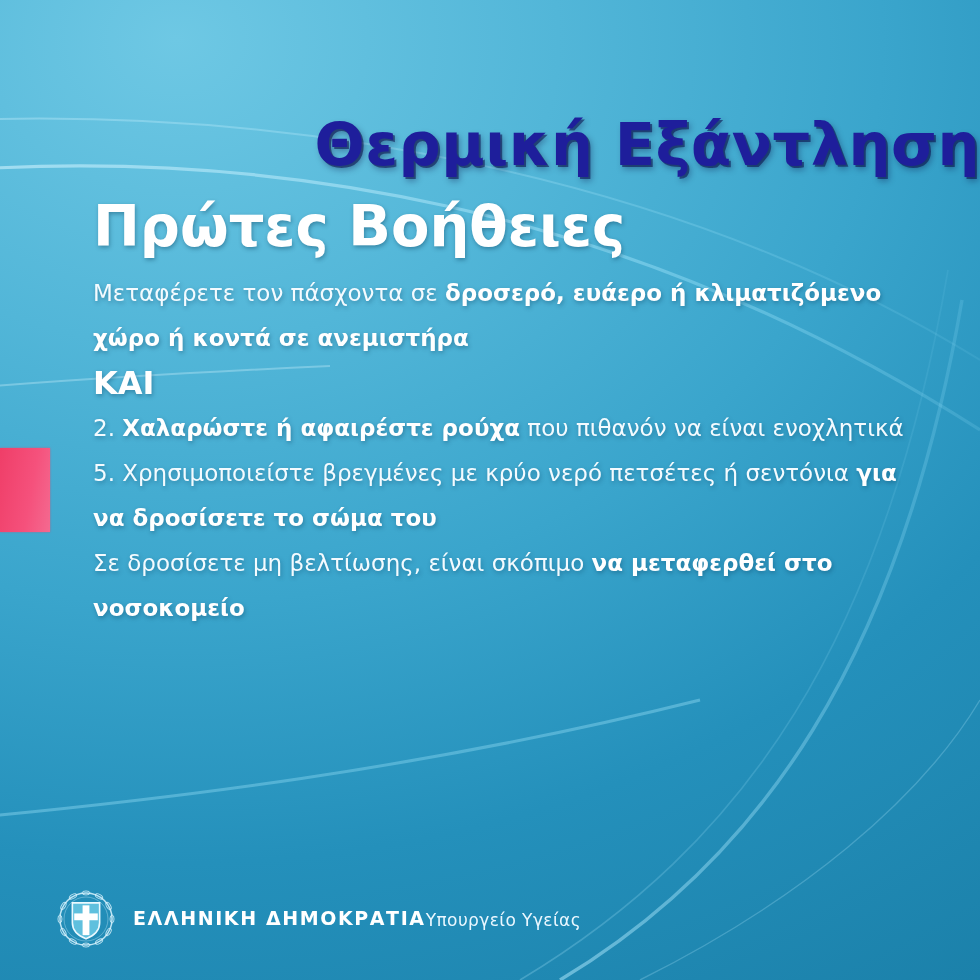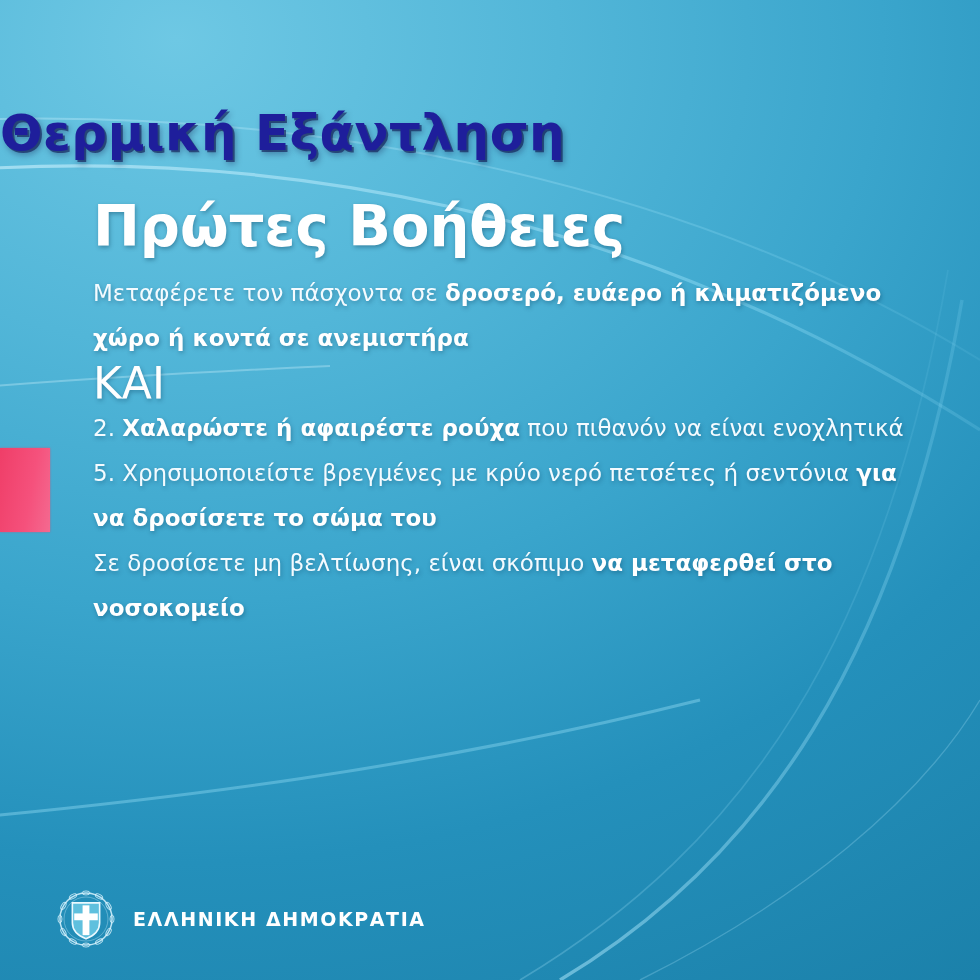--- a/index.html
+++ b/index.html
@@ -47,22 +47,22 @@
     height: 84px;
     background: linear-gradient(100deg, #ef3e68 0%, #f5517c 60%, #f46a90 100%);
   }
 
   
   .title {
     position: absolute;
     left: 0;
     right: 0;
     top: 70px;
-    text-align: left;
-    font-size: 50px;
+    text-align: right;
+    font-size: 59px;
     font-weight: 700;
     letter-spacing: 0.5px;
     color: #1e1e9b;
     text-shadow:
       2px 2px 0 rgba(10,10,70,.55),
       3px 4px 6px rgba(10,10,60,.35);
     white-space: nowrap;
   }
 
   
@@ -94,23 +94,23 @@
   .para b, .para strong {
     font-weight: 700;
     color: #ffffff;
   }
 
   .block {
     margin: 0 0 0 0;
   }
 
   .bold-line {
-    font-size: 44px;
+    font-size: 32px;
     line-height: 45px;
-    font-weight: 400;
+    font-weight: 700;
     color: #ffffff;
     text-shadow: 1px 2px 4px rgba(0,50,80,.35);
   }
 
   
   .footer {
     position: absolute;
     left: 55px;
     bottom: 30px;
     display: flex;
@@ -219,16 +219,17 @@
       </g>
 
       <path d="M28 24 H72 V56 C72 70, 60 78, 50 82 C40 78, 28 70, 28 56 Z" fill="#5fc0de" stroke="#eaf9ff" stroke-width="2.6"></path>
 
       <rect x="44.5" y="28" width="11" height="48" fill="#ffffff"></rect>
       <rect x="31" y="41" width="38" height="11" fill="#ffffff"></rect>
     </svg>
 
     <div class="footer-text">
       <div class="gov-line">ΕΛΛΗΝΙΚΗ ΔΗΜΟΚΡΑΤΙΑ</div>
+      <div class="ministry-line">Υπουργείο Υγείας</div>
     </div>
   </div>
 
 </div>
 
 </body></html>

